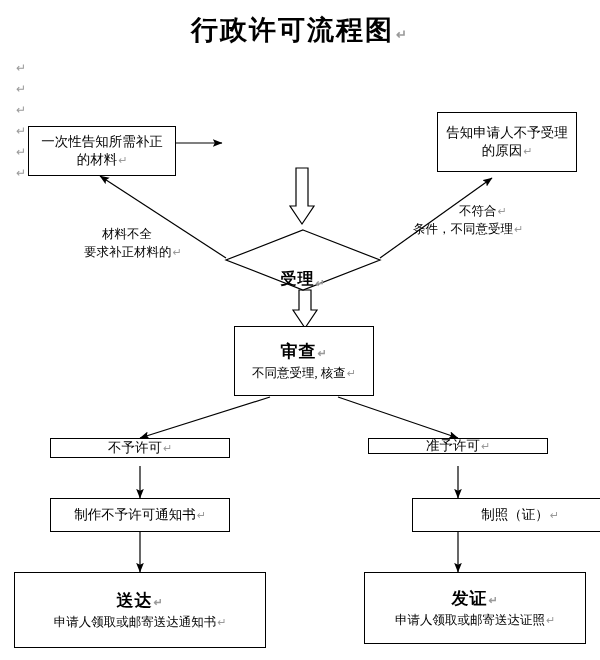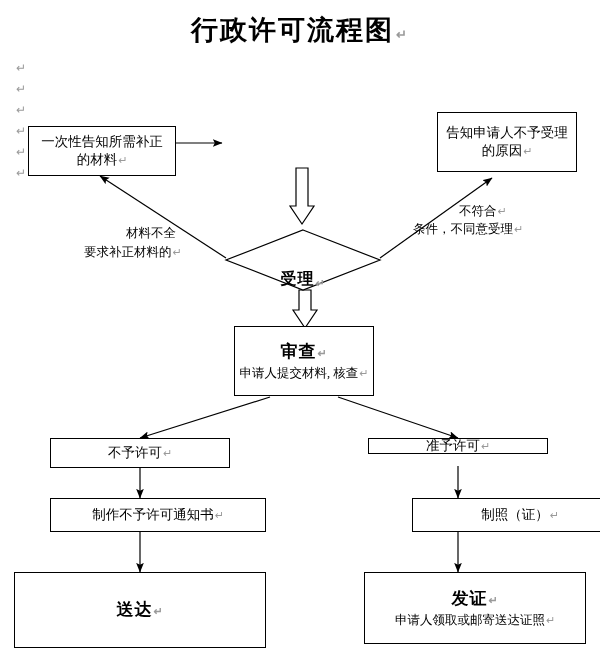--- a/index.html
+++ b/index.html
@@ -180,52 +180,53 @@
   </div>
 
   <div class="diamond-wrap" style="left:226px; top:230px; width:154px; height:60px;">
     <div class="diamond-text">
         <span>受理</span>
         <span class="pmark">↵</span>
       </div>
   </div>
 
   <div class="free-text" style="left:84px; top:225px;">
-    <span class="ln" style="margin-left:42px;font-family:Liberation Mono, monospace;">材料不全</span>
+    <span class="ln" style="margin-left:18px;">材料不全</span>
     <span class="ln"><span>要求补正材料的</span><span class="pmark">↵</span></span>
   </div>
 
   <div class="free-text" style="left:413px; top:202px;">
     <span class="ln" style="margin-left:46px;"><span>不符合</span><span class="pmark">↵</span></span>
     <span class="ln"><span>条件，不同意受理</span><span class="pmark">↵</span></span>
   </div>
 
   <div class="node boxnode" style="left:234px; top:326px; width:140px; height:70px;">
     <div class="big-label"><span>审查</span><span class="pmark">↵</span></div>
-    <div class="sub-label"><span>申请人提交材料, 核查</span><span class="pmark">↵</span></div>
-  </div>
-
-  <div class="node boxnode" style="left:50px; top:438px; width:180px; height:30px;">
+    <div class="sub-label"><span>不同意受理, 核查</span><span class="pmark">↵</span></div>
+  </div>
+
+  <div class="node boxnode" style="left:50px; top:438px; width:180px; height:20px;">
     <div class="plain-label"><span>不予许可</span><span class="pmark">↵</span></div>
   </div>
 
   <div class="node boxnode" style="left:368px; top:438px; width:180px; height:16px;">
     <div class="plain-label"><span>准予许可</span><span class="pmark">↵</span></div>
   </div>
 
-  <div class="node boxnode" style="left:50px; top:498px; width:216px; height:34px;">
+  <div class="node boxnode" style="left:50px; top:498px; width:180px; height:34px;">
     <div class="plain-label"><span>制作不予许可通知书</span><span class="pmark">↵</span></div>
   </div>
 
   <div class="node boxnode" style="left:368px; top:498px; width:216px; height:34px;margin-left:44px;">
     <div class="plain-label"><span>制照（证）</span><span class="pmark">↵</span></div>
   </div>
 
   <div class="node boxnode" style="left:14px; top:572px; width:252px; height:76px;">
     <div class="big-label"><span>送达</span><span class="pmark">↵</span></div>
+    <div class="sub-label"><span>申请人领取或邮寄送达通知书</span><span class="pmark">↵</span></div>
   </div>
 
   <div class="node boxnode" style="left:364px; top:572px; width:222px; height:72px;">
     <div class="big-label"><span>发证</span><span class="pmark">↵</span></div>
     <div class="sub-label"><span>申请人领取或邮寄送达证照</span><span class="pmark">↵</span></div>
   </div>
 
 </div>
 
 </body></html>

